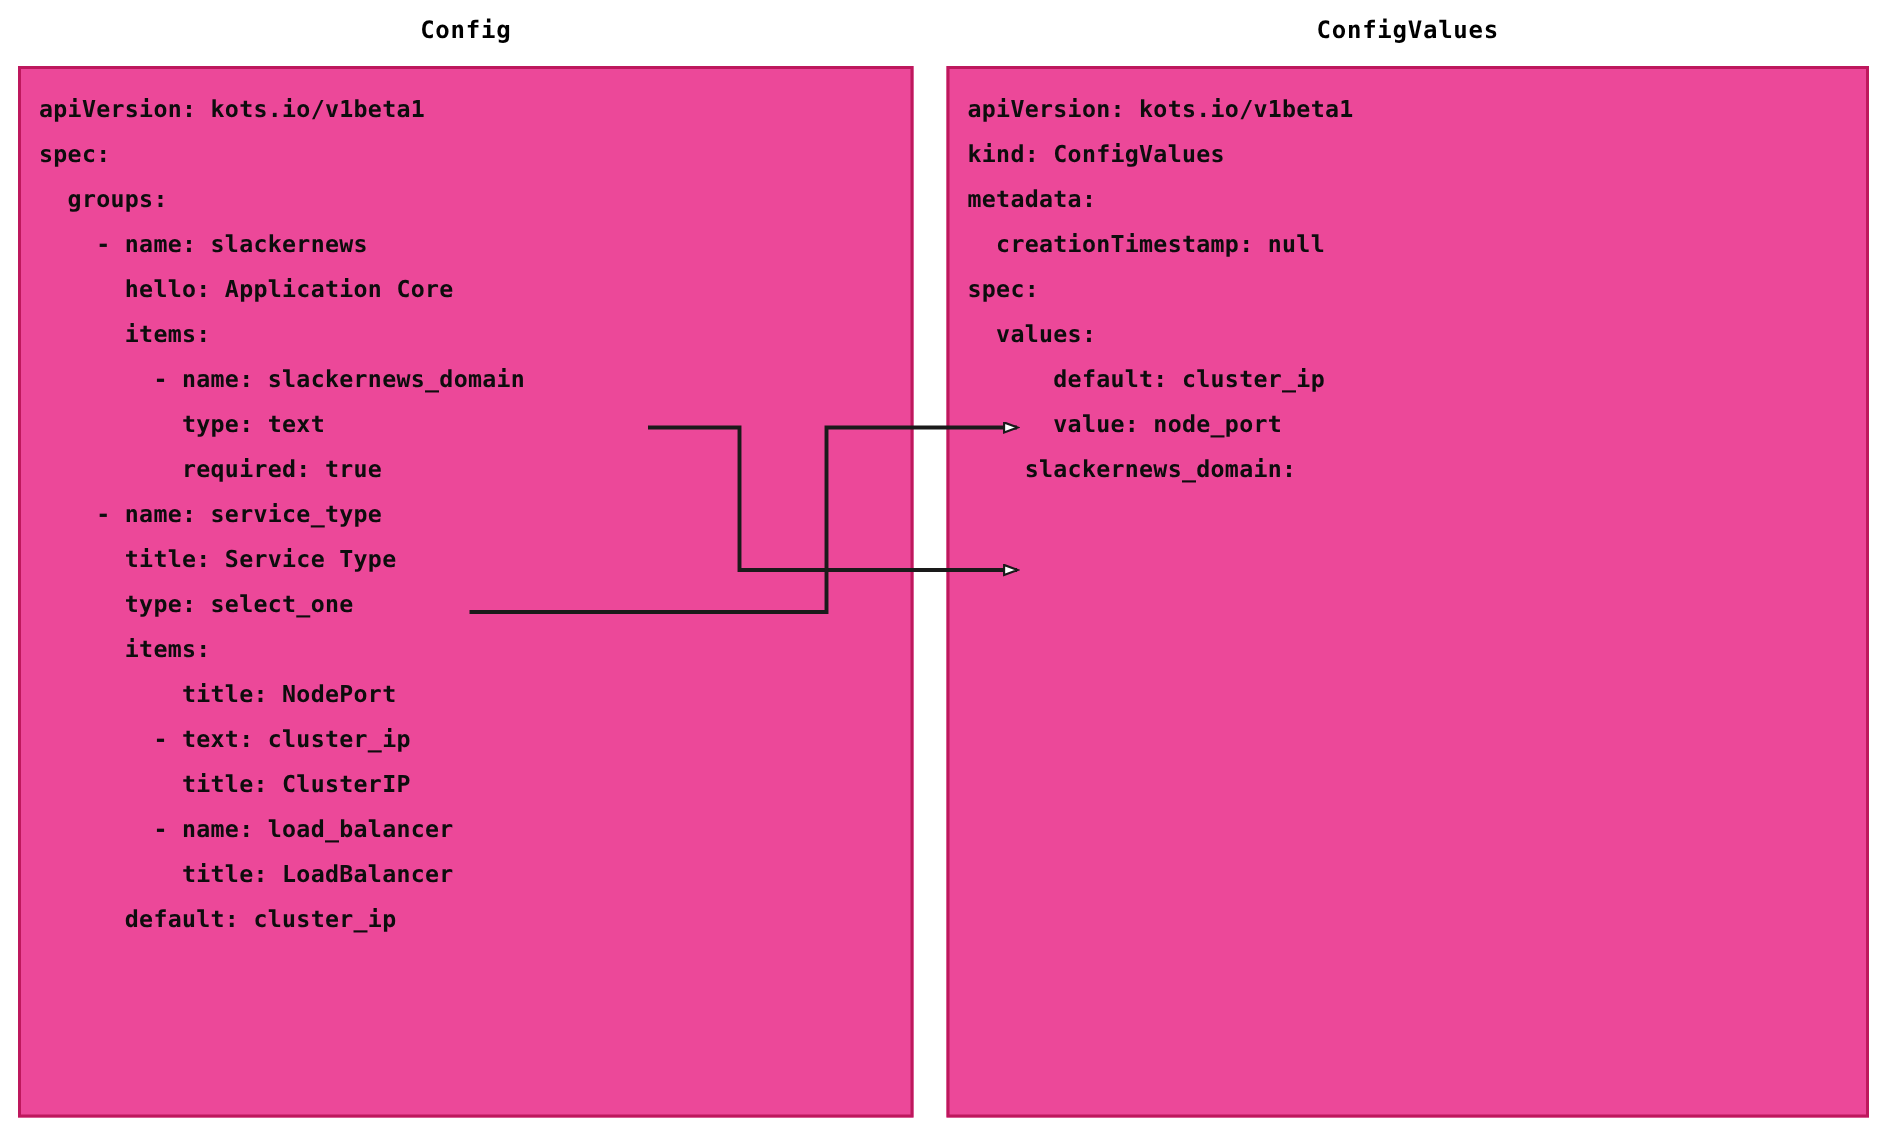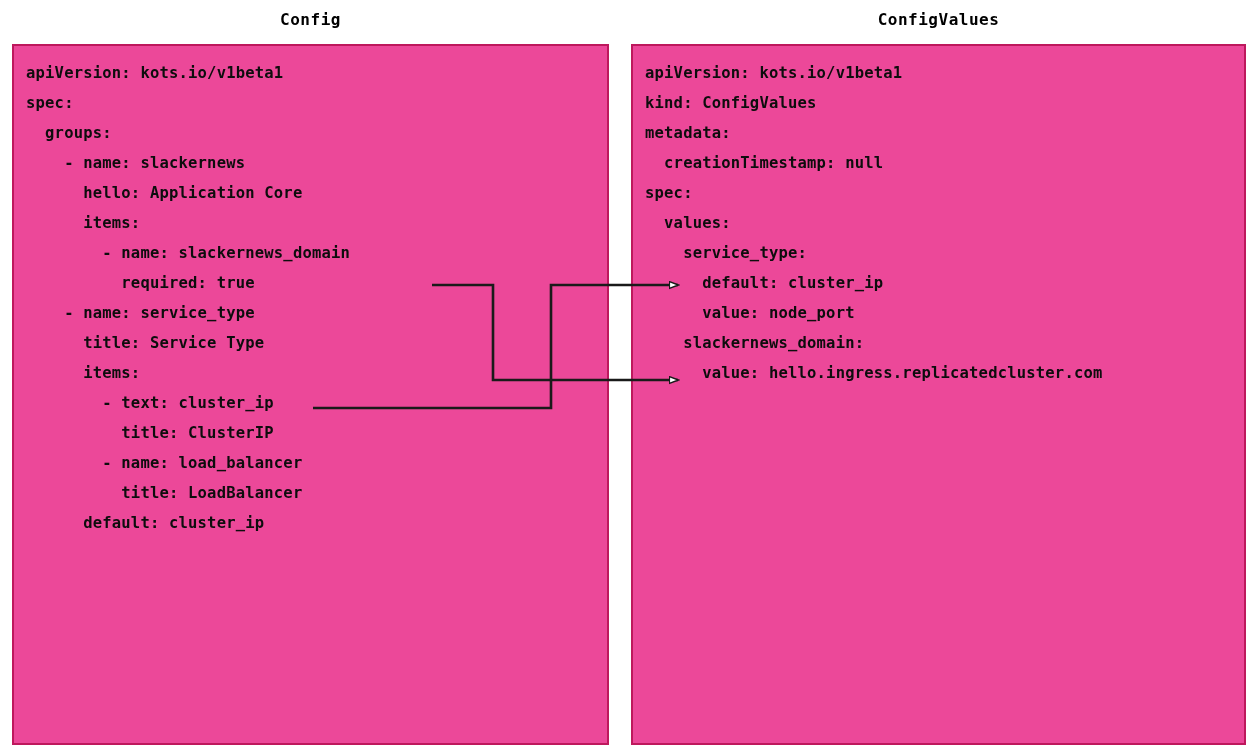--- a/index.html
+++ b/index.html
@@ -92,45 +92,46 @@
 
   <div class="panel" id="panel-config">
     <div class="yaml" id="yaml-left">
         <div class="yline">apiVersion: kots.io/v1beta1</div>
         <div class="yline">spec:</div>
         <div class="yline">  groups:</div>
         <div class="yline">    - name: slackernews</div>
         <div class="yline">      hello: Application Core</div>
         <div class="yline">      items:</div>
         <div class="yline">        - name: slackernews_domain</div>
+        <div class="yline">          type: text</div>
         <div class="yline">          required: true</div>
         <div class="yline">    - name: service_type</div>
         <div class="yline">      title: Service Type</div>
+        <div class="yline">      type: select_one</div>
         <div class="yline">      items:</div>
+        <div class="yline">          title: NodePort</div>
         <div class="yline">        - text: cluster_ip</div>
         <div class="yline">          title: ClusterIP</div>
         <div class="yline">        - name: load_balancer</div>
         <div class="yline">          title: LoadBalancer</div>
         <div class="yline">      default: cluster_ip</div>
       </div>
   </div>
 
   <div class="panel" id="panel-values">
     <div class="yaml" id="yaml-right">
         <div class="yline">apiVersion: kots.io/v1beta1</div>
         <div class="yline">kind: ConfigValues</div>
         <div class="yline">metadata:</div>
         <div class="yline">  creationTimestamp: null</div>
         <div class="yline">spec:</div>
         <div class="yline">  values:</div>
-        <div class="yline">    service_type:</div>
         <div class="yline">      default: cluster_ip</div>
         <div class="yline">      value: node_port</div>
         <div class="yline">    slackernews_domain:</div>
-        <div class="yline">      value: hello.ingress.replicatedcluster.com</div>
         <div class="yline">&nbsp;</div>
         <div class="yline">&nbsp;</div>
         <div class="yline">&nbsp;</div>
         <div class="yline">&nbsp;</div>
         <div class="yline">&nbsp;</div>
         <div class="yline">&nbsp;</div>
         <div class="yline">&nbsp;</div>
         <div class="yline">&nbsp;</div>
         <div class="yline">&nbsp;</div>
       </div>

